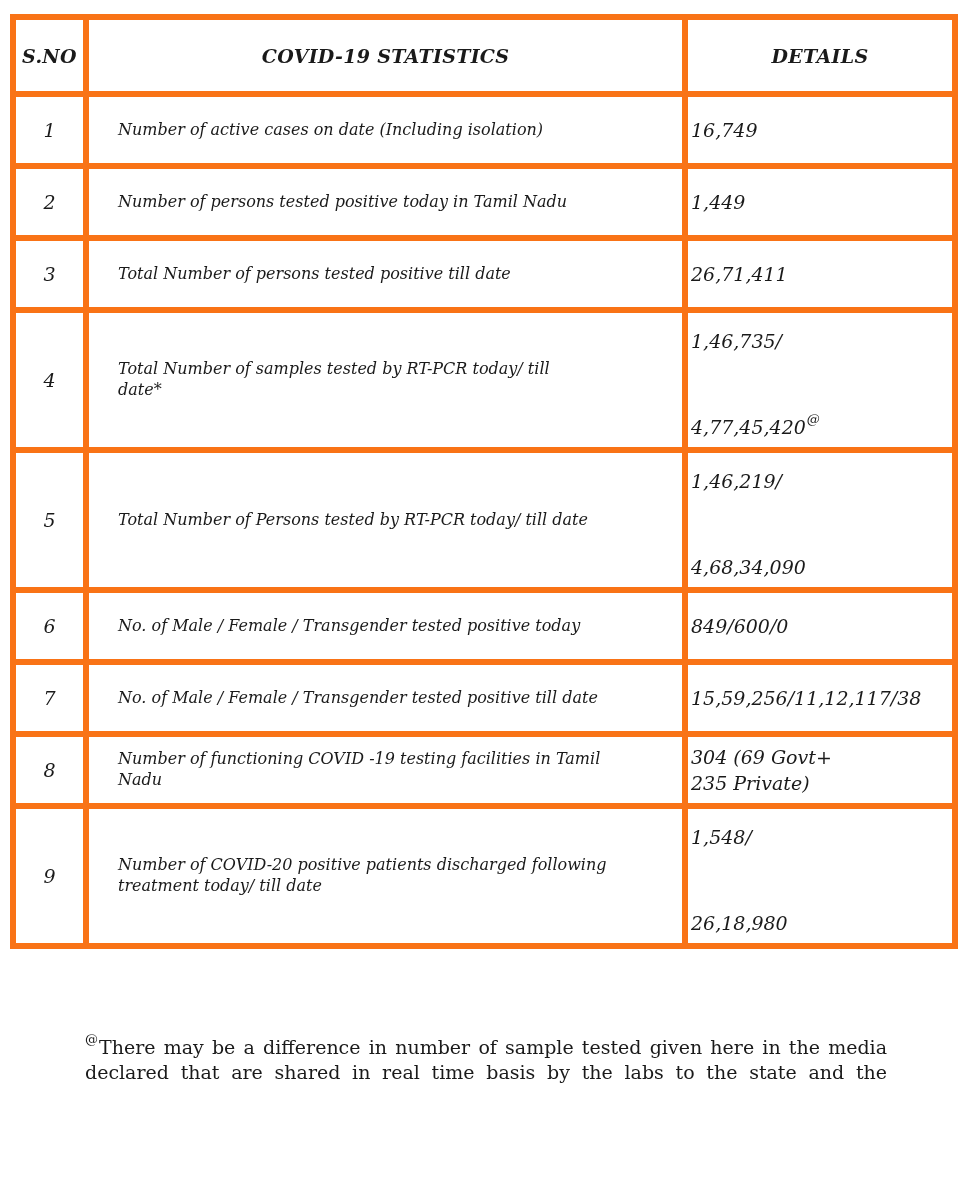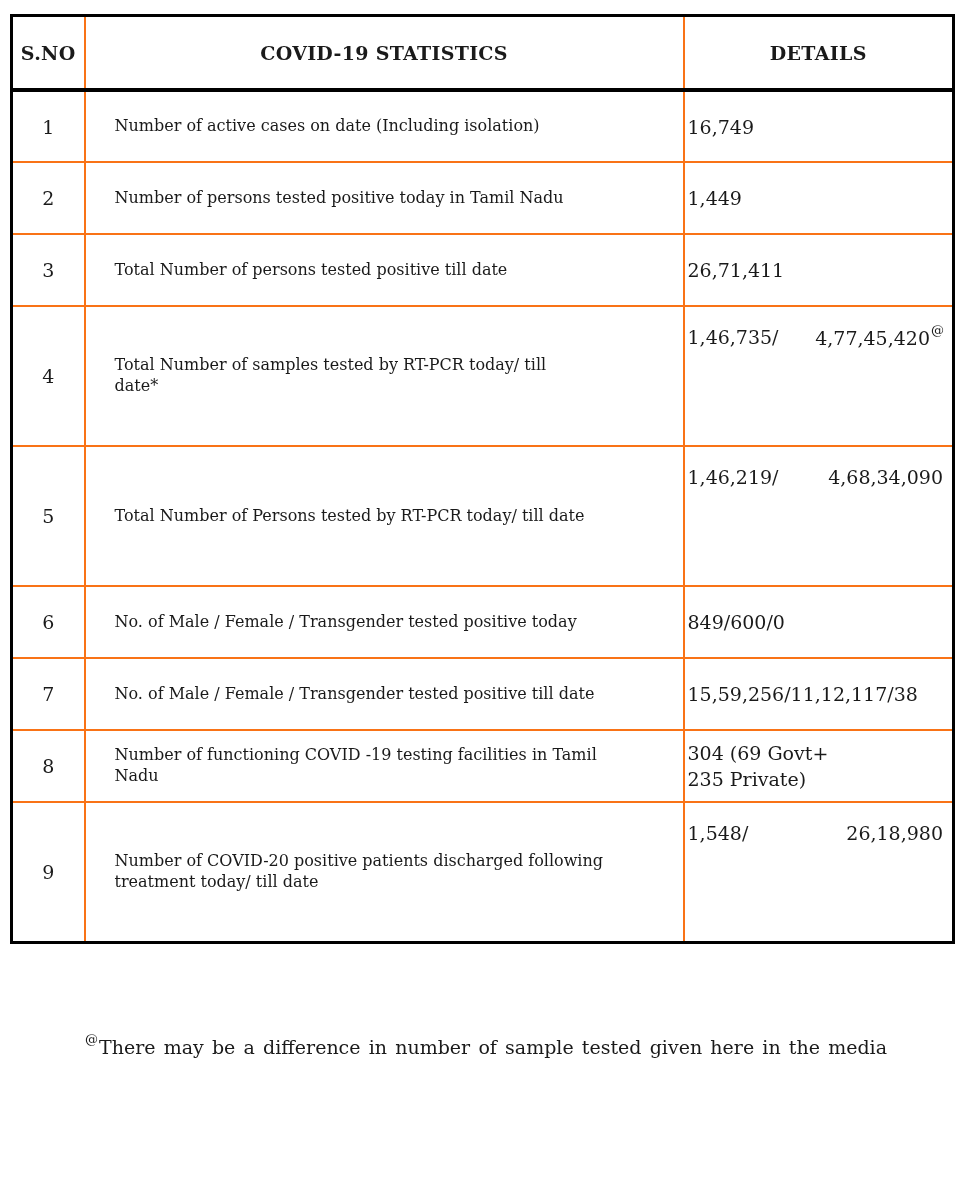--- a/index.html
+++ b/index.html
@@ -24,22 +24,23 @@
   table.stats {
     position: absolute;
     left: 10px;
     top: 14px;
     width: 942px;
     border-collapse: collapse;
     table-layout: fixed;
     border: 3px solid #000;
   }
   .stats th, .stats td {
-    border: 2px solid #f97316;
+    border: 6px solid #f97316;
     vertical-align: middle;
+    font-style: italic;
   }
   .stats thead th {
     border-bottom: 4px solid #000;
     height: 69px;
     font-size: 19px;
     font-weight: bold;
     text-align: center;
     letter-spacing: 0.3px;
   }
   .stats tbody tr { height: 72px; }
@@ -55,20 +56,21 @@
     white-space: pre-line;
   }
   td.details {
     font-size: 19px;
     text-align: left;
     padding: 0 9px 0 3px;
   }
   td.details .inner.flex {
     height: 134px;
     display: flex;
+    flex-direction: column;
     justify-content: space-between;
     padding: 17px 0 9px 0;
     box-sizing: border-box;
   }
   td.details .inner.stack .val {
     line-height: 1.38;
   }
   sup.vsup {
     font-size: 13px;
     vertical-align: super;
@@ -210,16 +212,17 @@
               <div class="val"><span>26,18,980</span></div>
             </div>
           </td>
         </tr>
       </tbody>
   </table>
 
   <div class="footnotes">
     <div class="fn-at" id="fn-at">
         <div class="jline"><sup class="fsup">@</sup><span>There may be a difference in number of sample tested given here in the media</span></div>
+        <div class="jline"><span>declared that are shared in real time basis by the labs to the state and the</span></div>
       </div>
   </div>
 
 </div>
 
 </body></html>

